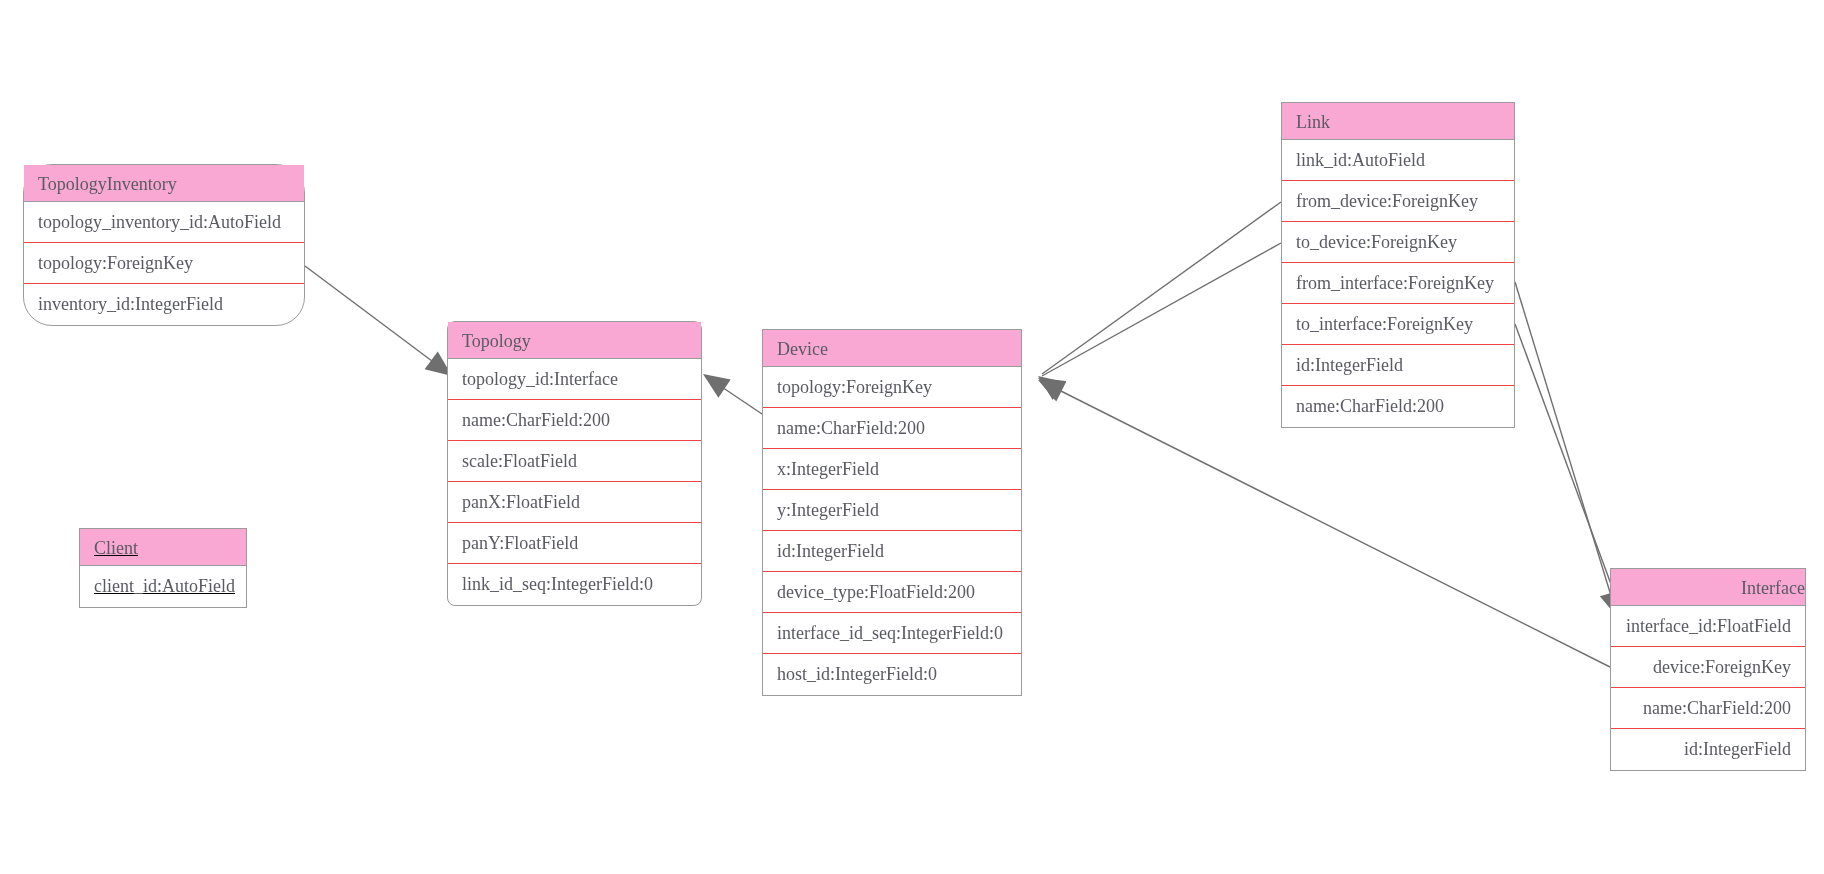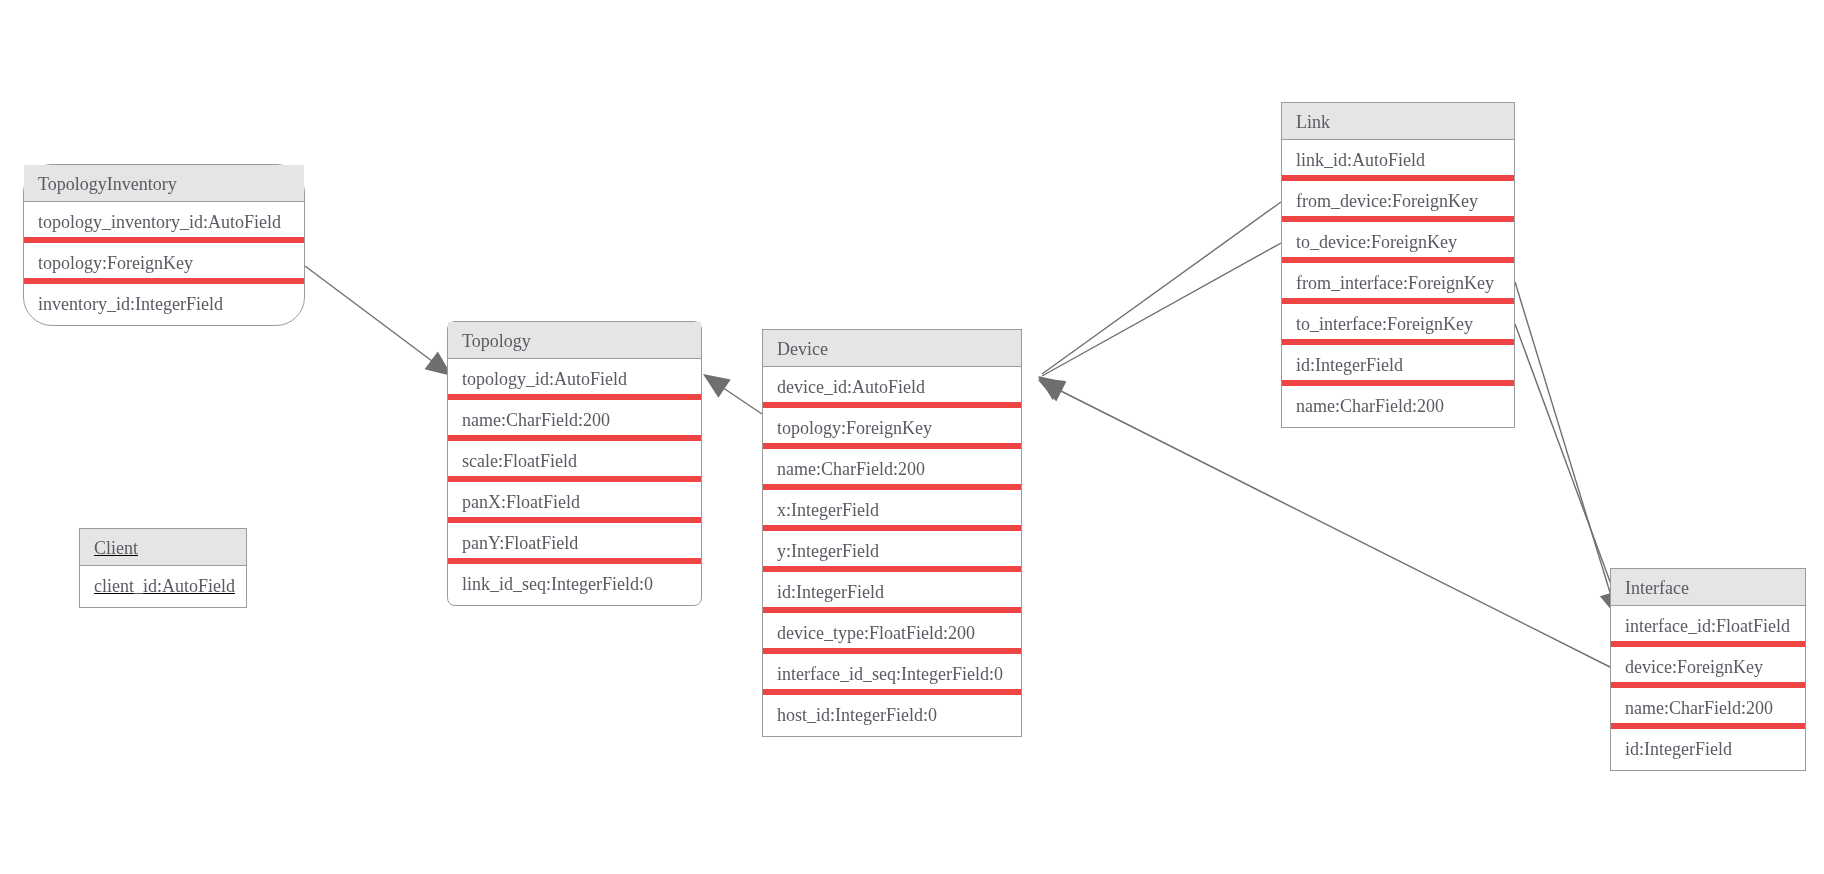--- a/index.html
+++ b/index.html
@@ -27,33 +27,33 @@
   }
   .entity {
     position: absolute;
     box-sizing: border-box;
     border: 1px solid #9b9b9b;
     background: #ffffff;
     border-collapse: collapse;
   }
   .entity-header {
     box-sizing: border-box;
-    background: #e5e5e5;
+    background: #f9a8d4;
     border-bottom: 1px solid #9b9b9b;
     color: #5a5a63;
     font-size: 18px;
     line-height: 1;
     padding: 10px 0 2px 14px;
     height: 37px;
     white-space: nowrap;
     overflow: hidden;
   }
   .entity-field {
     box-sizing: border-box;
-    border-bottom: 6px solid #ef4444;
+    border-bottom: 1px solid #ef4444;
     color: #5a5a63;
     font-size: 18px;
     line-height: 1;
     padding: 11px 14px 11px 14px;
     height: 41px;
     white-space: nowrap;
     overflow: hidden;
   }
   .entity-field:last-child {
     border-bottom: none;
@@ -91,50 +91,49 @@
         <div class="entity-field">topology_inventory_id:AutoField</div>
         <div class="entity-field">topology:ForeignKey</div>
         <div class="entity-field">inventory_id:IntegerField</div>
       </div>
       <div class="entity" style="left: 79px; top: 528px; width: 168px; text-decoration: underline;">
         <div class="entity-header">Client</div>
         <div class="entity-field">client_id:AutoField</div>
       </div>
       <div class="entity" style="left: 447px; top: 321px; width: 255px; border-radius: 8px;">
         <div class="entity-header">Topology</div>
-        <div class="entity-field">topology_id:AutoField</div>
+        <div class="entity-field">topology_id:Interface</div>
         <div class="entity-field">name:CharField:200</div>
         <div class="entity-field">scale:FloatField</div>
         <div class="entity-field">panX:FloatField</div>
         <div class="entity-field">panY:FloatField</div>
         <div class="entity-field">link_id_seq:IntegerField:0</div>
       </div>
       <div class="entity" style="left: 762px; top: 305px; width: 260px; margin-top: 24px;">
         <div class="entity-header">Device</div>
-        <div class="entity-field">device_id:AutoField</div>
         <div class="entity-field">topology:ForeignKey</div>
         <div class="entity-field">name:CharField:200</div>
         <div class="entity-field">x:IntegerField</div>
         <div class="entity-field">y:IntegerField</div>
         <div class="entity-field">id:IntegerField</div>
         <div class="entity-field">device_type:FloatField:200</div>
         <div class="entity-field">interface_id_seq:IntegerField:0</div>
         <div class="entity-field">host_id:IntegerField:0</div>
       </div>
       <div class="entity" style="left: 1281px; top: 102px; width: 234px;">
         <div class="entity-header">Link</div>
         <div class="entity-field">link_id:AutoField</div>
         <div class="entity-field">from_device:ForeignKey</div>
         <div class="entity-field">to_device:ForeignKey</div>
         <div class="entity-field">from_interface:ForeignKey</div>
         <div class="entity-field">to_interface:ForeignKey</div>
         <div class="entity-field">id:IntegerField</div>
         <div class="entity-field">name:CharField:200</div>
       </div>
-      <div class="entity" style="left: 1610px; top: 568px; width: 196px;">
+      <div class="entity" style="left: 1610px; top: 568px; width: 196px; text-align: right;">
         <div class="entity-header">Interface</div>
         <div class="entity-field">interface_id:FloatField</div>
         <div class="entity-field">device:ForeignKey</div>
         <div class="entity-field">name:CharField:200</div>
         <div class="entity-field">id:IntegerField</div>
       </div>
     </div>
 
 </div>
 

